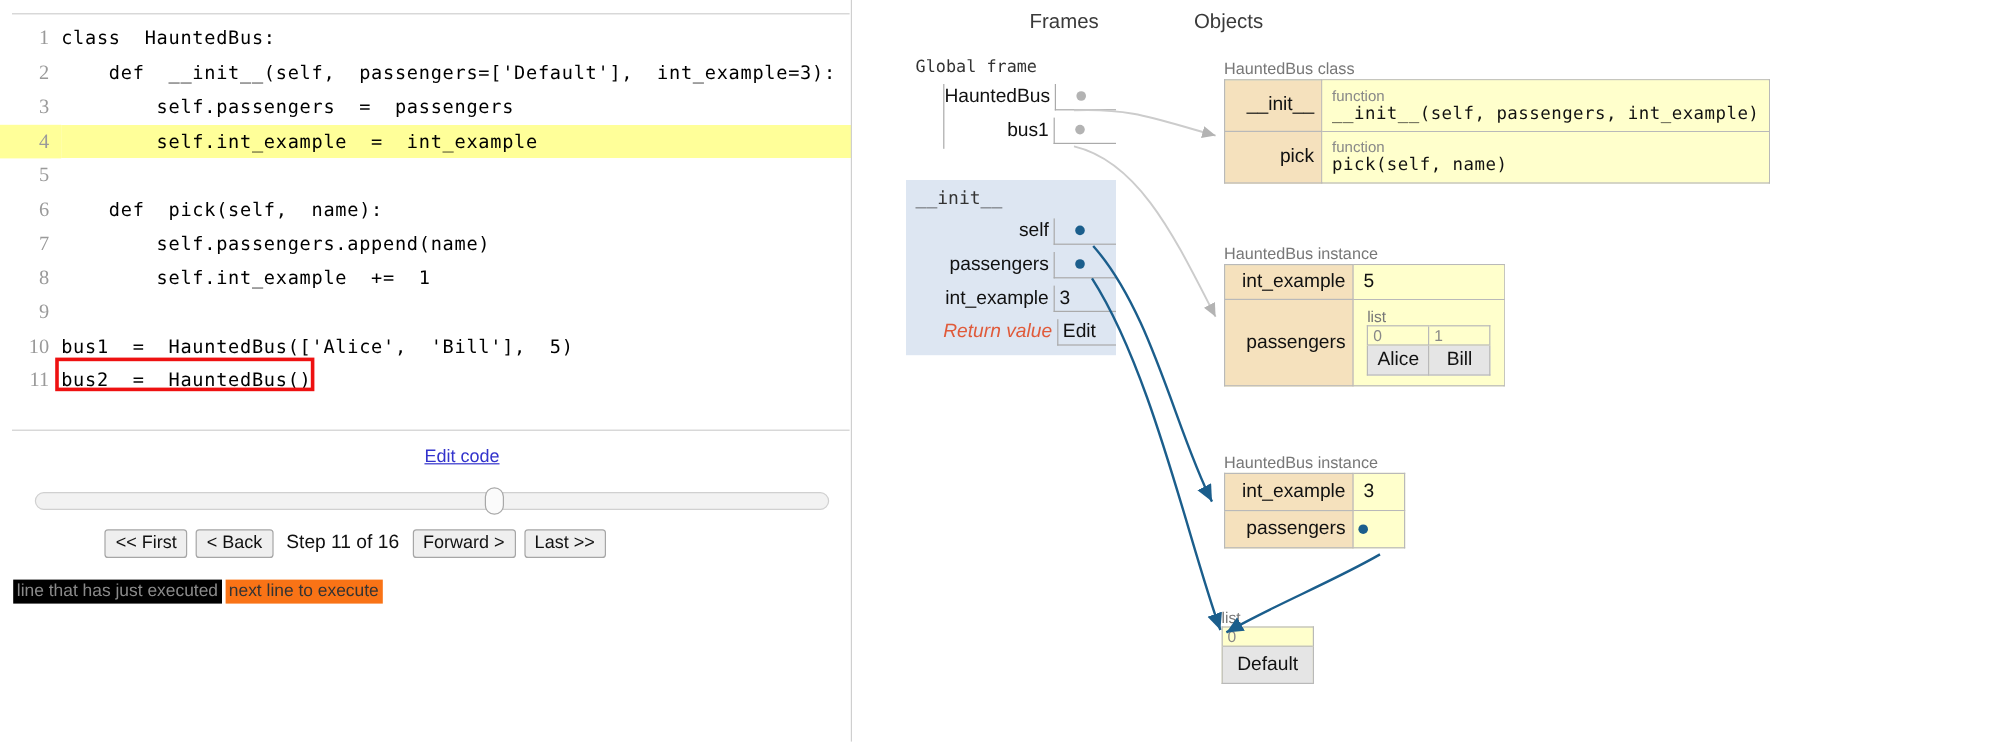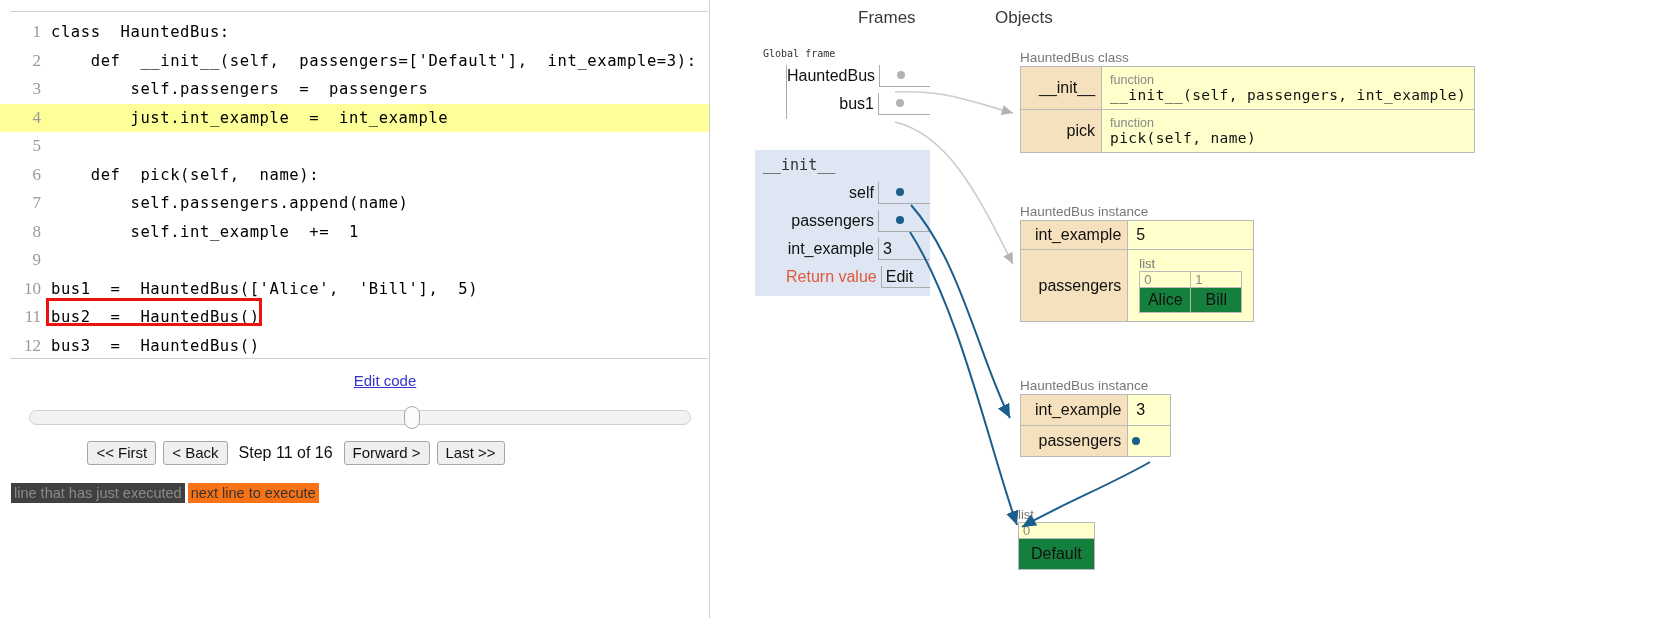--- a/index.html
+++ b/index.html
@@ -140,21 +140,21 @@
   }
   
   #legend {
     position: absolute;
     left: 11px; top: 483px;
     display: flex;
     gap: 3px;
     align-items: center;
   }
   #legend-executed {
-    background: #404040;
+    background: #000000;
     color: #8a8a8a;
     font-size: 14.5px;
     padding: 2px 3px;
     font-family: "Liberation Sans", sans-serif;
   }
   #legend-next {
     background: #f97316;
     color: #333;
     font-size: 14.5px;
     padding: 2px 3px;
@@ -189,21 +189,21 @@
     font-family: "Liberation Sans", sans-serif;
   }
   
   #global-frame {
     position: absolute;
     left: 45px; top: 46px;
     width: 175px;
   }
   .frame-title {
     font-family: "DejaVu Sans Mono", monospace;
-    font-size: 10px;
+    font-size: 14px;
     color: #333;
     padding-left: 8px;
     padding-top: 2px;
     white-space: nowrap;
   }
   .frame-body {
     border-left: 1px solid #aaaaaa;
     padding-bottom: 4px;
     margin-left: 31px;
   }
@@ -257,20 +257,21 @@
     padding-top: 6px;
     padding-bottom: 2px;
     font-size: 15px;
   }
   #init-frame .frame-body {
     border-left: none;
   }
   .return-label {
     color: #e05a3a;
     line-height: 16px;
+    font-style: italic;
   }
 
   
   .obj-label {
     font-family: "Liberation Sans", sans-serif;
     font-size: 13.5px;
     color: #777777;
     margin-bottom: 1px;
   }
   .obj-table {
@@ -346,21 +347,21 @@
   }
   .list-table tr.idx-row td.idx:last-child { border-right: 1px solid #b9b9b9; }
   .list-table td.cell {
     font-family: "Liberation Sans", sans-serif;
     font-size: 16px;
     color: #111;
     border: 1px solid #b9b9b9;
     border-top: 1px solid #b9b9b9;
     padding: 3px 7px;
     text-align: center;
-    background: #15803d;
+    background: #e5e5e5;
   }
   
   #instance2 { position: absolute; left: 310px; top: 378px; }
   #instance2 td.attr-key { padding: 6px 6px 6px 14px; }
   #instance2 td.attr-val.ptr-cell { width: 26px; }
 
   
   #default-list { position: absolute; left: 308px; top: 508px; }
   #default-list .list-table td.cell { padding: 6px 12px; }
 
@@ -386,21 +387,21 @@
       <tr class="code-line">
         <td class="lineno">2</td>
         <td class="codetext">    def  __init__(self,  passengers=['Default'],  int_example=3):</td>
       </tr>
       <tr class="code-line">
         <td class="lineno">3</td>
         <td class="codetext">        self.passengers  =  passengers</td>
       </tr>
       <tr class="code-line hl-next">
         <td class="lineno">4</td>
-        <td class="codetext">        just.int_example  =  int_example</td>
+        <td class="codetext">        self.int_example  =  int_example</td>
       </tr>
       <tr class="code-line">
         <td class="lineno">5</td>
         <td class="codetext"></td>
       </tr>
       <tr class="code-line">
         <td class="lineno">6</td>
         <td class="codetext">    def  pick(self,  name):</td>
       </tr>
       <tr class="code-line">
@@ -415,24 +416,20 @@
         <td class="lineno">9</td>
         <td class="codetext"></td>
       </tr>
       <tr class="code-line">
         <td class="lineno">10</td>
         <td class="codetext">bus1  =  HauntedBus(['Alice',  'Bill'],  5)</td>
       </tr>
       <tr class="code-line">
         <td class="lineno">11</td>
         <td class="codetext">bus2  =  HauntedBus()</td>
-      </tr>
-      <tr class="code-line">
-        <td class="lineno">12</td>
-        <td class="codetext">bus3  =  HauntedBus()</td>
       </tr>
     </tbody>
   </table>
 
   <div id="red-marker"></div>
   <div id="code-rule-bottom"></div>
 
   <div id="edit-code-link">Edit code</div>
 
   <div id="slider"></div>

